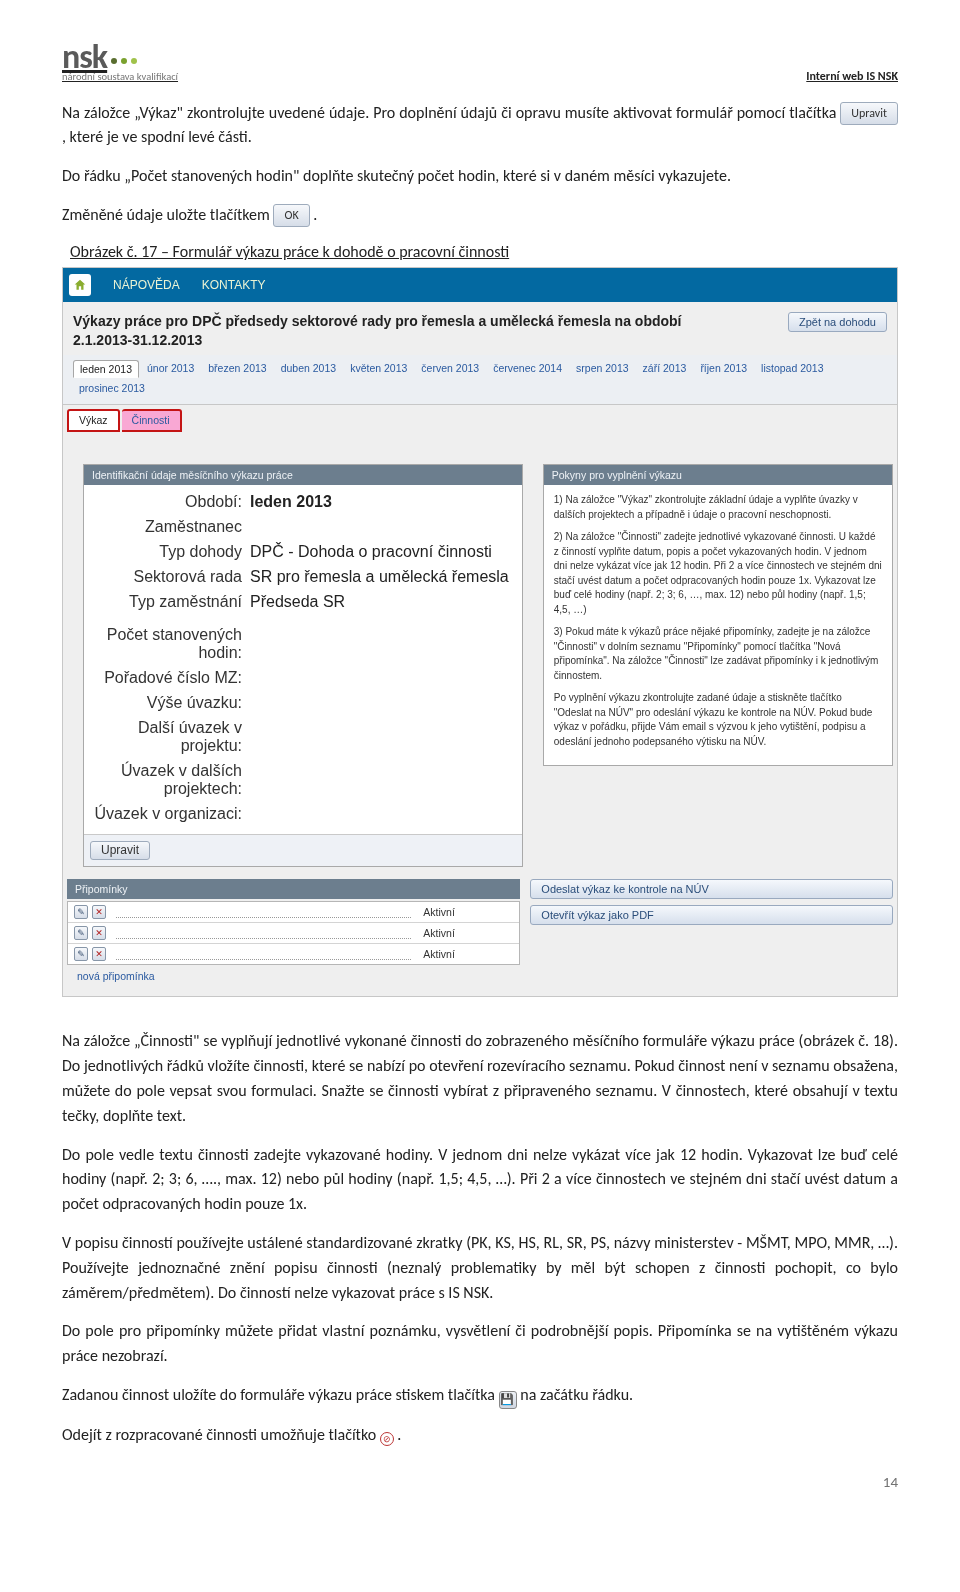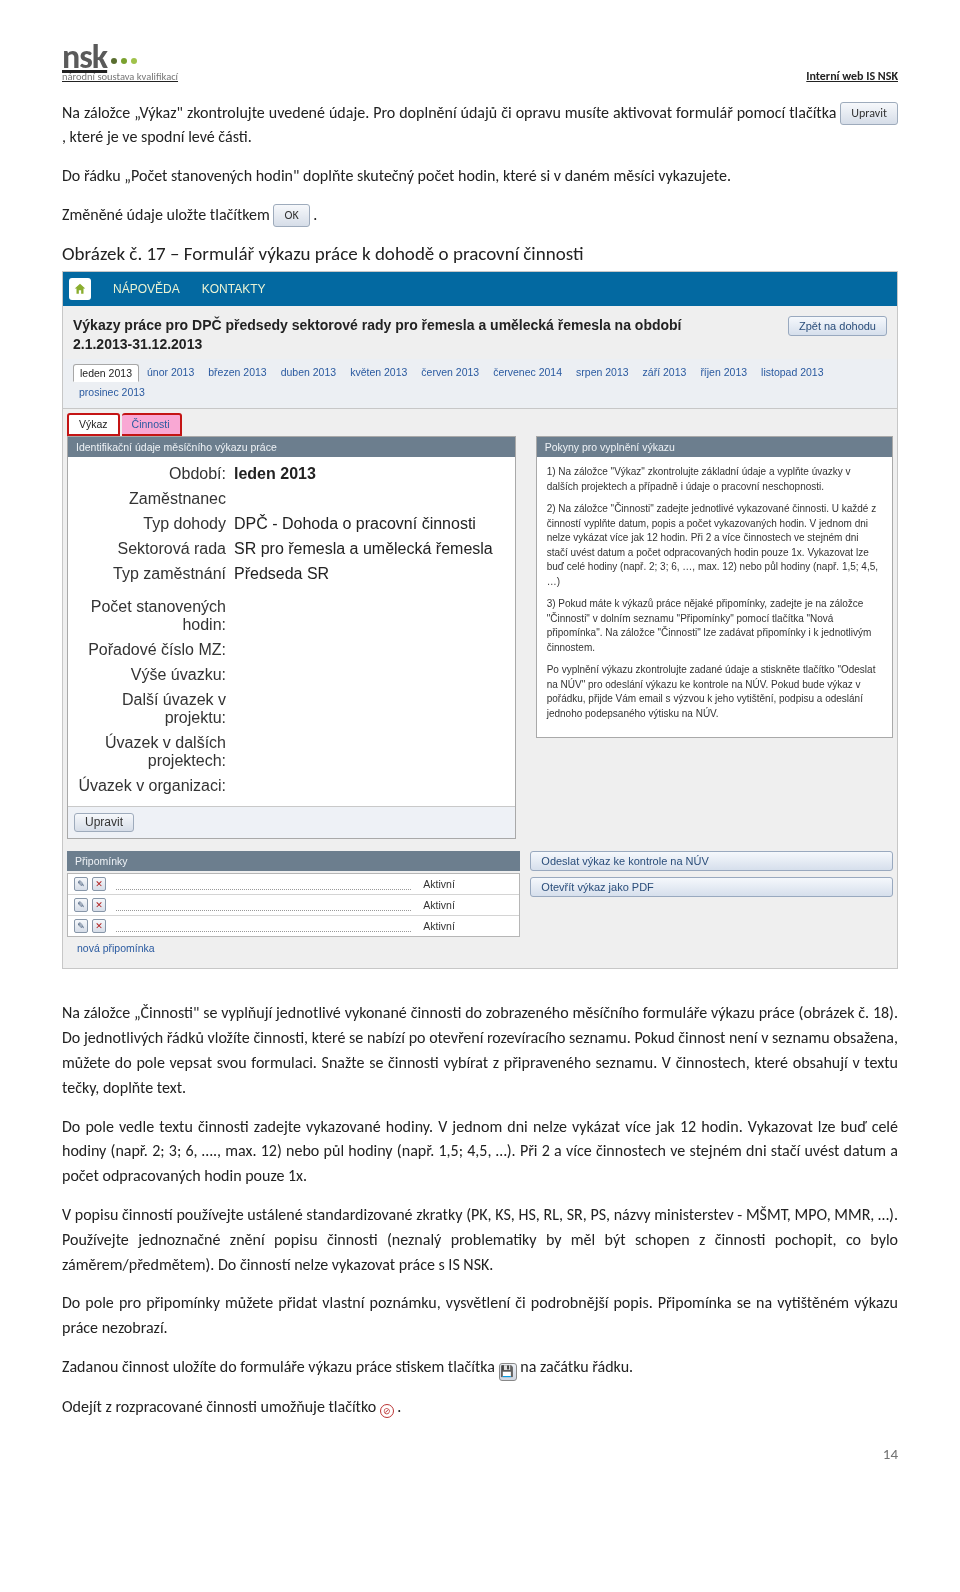--- a/index.html
+++ b/index.html
@@ -13,21 +13,21 @@
   .logo-nsk { font-size: 34px; font-weight: 700; color: #5a5a5a; letter-spacing: -1px; }
   .logo-dots { display: flex; gap: 4px; padding-bottom: 10px; }
   .logo-dots span { width: 6px; height: 6px; border-radius: 50%; }
   .dot1 { background:#596d2f; } .dot2 { background:#7aa12e; } .dot3 { background:#a0c24a; }
   .logo-sub { font-size: 10.5px; color: #777; margin-top:-2px; }
   .site-title { font-size: 12px; font-weight: 700; text-align: right; margin-top: 10px;}
 
   
   .body-text { font-size: 16px; line-height: 1.55; text-align: justify; margin-bottom: 14px; }
   .inline-btn { display: inline-block; font-size: 12px; color: #333; background: linear-gradient(#f6f8fb,#d6dde8); border: 1px solid #9eabbc; border-radius: 3px; padding: 1px 10px 2px 10px; vertical-align: 1px; }
-  .fig-caption { font-size: 19px; margin: 4px 0 6px 0; }
+  .fig-caption { font-size: 16px; margin: 4px 0 6px 8px; text-decoration: underline; }
 
   
   .app-shot { border: 1px solid #c7c7c7; background: #efefef; font-family: Arial, sans-serif; font-size: 11px; color: #333; margin-bottom: 32px; position: relative; }
   .nav-bar { background:#0369a1; color:#fff; display:flex; align-items:center; height:34px; padding:0 6px; gap:22px; font-size:12px;}
   .nav-home { width:22px; height:22px; background:#fff; border-radius:3px; display:flex; align-items:center; justify-content:center; color:#8aad2e;}
   .nav-item { color:#eaf3d4; }
 
   .app-title-row { display:flex; align-items:flex-start; justify-content:space-between; padding:10px 10px 6px 10px; }
   .app-title { font-size:14px; font-weight:700; color:#222; max-width:620px; line-height:1.35; }
   .btn-blue { font-size:11px; background:linear-gradient(#f5f8fc,#d6dfec); border:1px solid #99a9bf; color:#2a4d7a; border-radius:3px; padding:3px 10px; white-space:nowrap;}
@@ -35,21 +35,21 @@
 
   .months { display:flex; gap:2px; padding:5px 10px 8px 10px; border-bottom:1px solid #c7c7c7; flex-wrap:wrap; font-size:10.5px; background:#eceff3; }
   .months span { padding:2px 6px; color:#2a5aa0; }
   .months span.active { color:#222; background:#fff; border:1px solid #a7a7a7; border-bottom-color:#fff; border-radius:3px 3px 0 0;}
 
   .subtabs { display:flex; padding:4px 4px 0 4px; gap:2px; font-size:10.5px; }
   .subtabs .st { padding:3px 10px 4px 10px; border:1px solid #a7a7a7; background:#f9a8d4; color:#2a5aa0; border-radius:3px 3px 0 0;}
   .subtabs .st.vykaz { border:2px solid #c41414; background:#fff; color:#222;}
   .subtabs .st.cin { border:2px solid #c41414; border-left:none;}
 
-  .panel { display:flex; gap:20px; padding:0 4px 6px 4px; }
+  .panel { display:flex; gap:20px; padding:0 4px 6px 20px;margin-top:32px; }
   .panel-left { flex: 1.25; border:1px solid #a9a9a9; background:#fff; }
   .panel-right { flex: 1; }
   .sec-hd { background:#6c7e8e; color:#eef2f6; font-size:10.5px; padding:4px 8px; }
   .panel-right .box { border:1px solid #a9a9a9; background:#fff; }
   .instr { padding:8px 10px; font-size:10px; line-height:1.45; color:#333; }
   .instr p { margin-bottom:8px; }
 
   .form-area { padding:8px 6px 4px 6px; }
   .frow { display:flex; align-items:center; margin-bottom:7px; font-size:16px; }
   .frow .lbl { width:160px; text-align:right; color:#333; padding-right:8px; }

